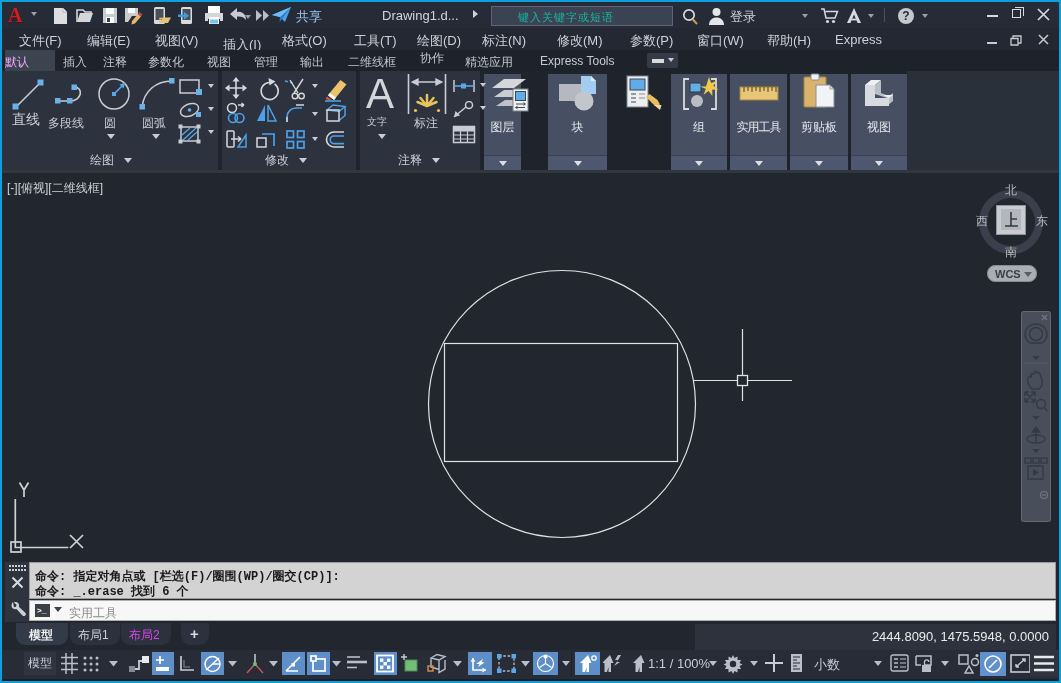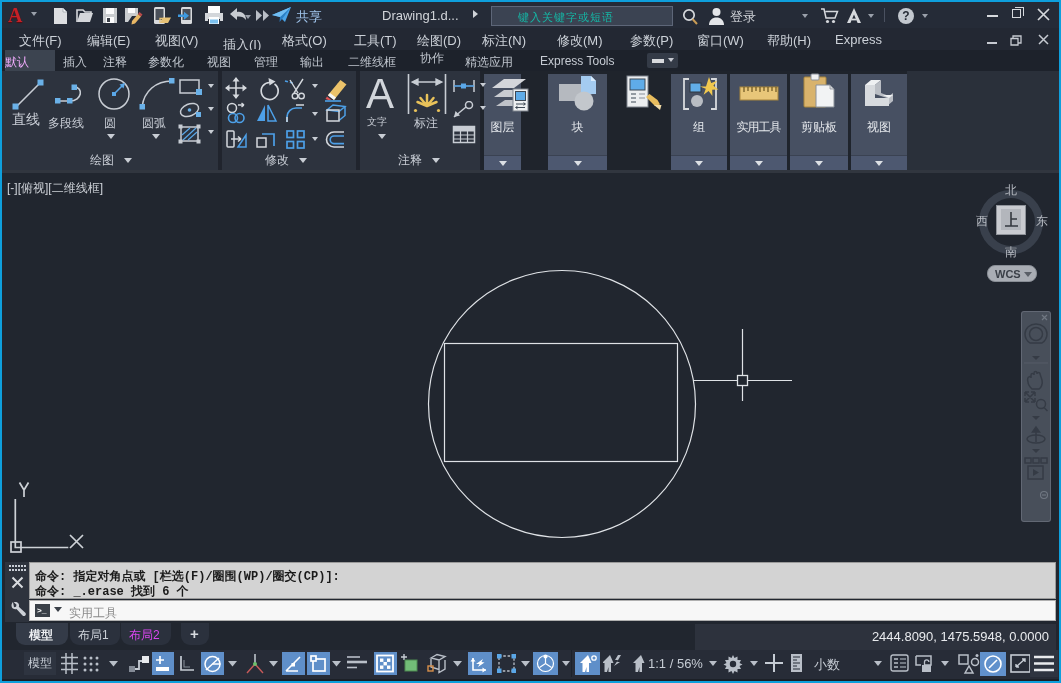--- a/index.html
+++ b/index.html
@@ -664,21 +664,21 @@
       <path d="M9 2 l3.5 8 h-2.5 v9 h-2.5 l0-5 l-1.5 5 h-2.5 v-9 h-2.5 z" fill="#fff" transform="translate(2,0)"></path>
       <circle cx="17" cy="5" r="2.2" fill="none" stroke="#fff" stroke-width="1.3"></circle>
     </svg>
  <svg class="ab" style="left:601px;top:3px" width="22" height="21" viewBox="0 0 22 21">
       <path d="M7 2 l3.5 8 h-2.5 v9 h-2.5 l0-5 l-1.5 5 h-2.5 v-9 h-2.5 z" fill="#b9bfc8"></path>
       <path d="M15 2 l-3 5 h3 l-4 6 l6-4 h-3 l4-7 z" fill="#b9bfc8"></path>
     </svg>
  <svg class="ab" style="left:631px;top:3px" width="18" height="21" viewBox="0 0 18 21">
       <path d="M8 2 l3.5 8 h-2.5 v9 h-2.5 l0-5 l-1.5 5 h-2.5 v-9 h-2.5 z" fill="#b9bfc8"></path>
     </svg>
- <div class="ab" style="left:646px;top:6px;font-size:13px;color:#c6ccd4">1:1 / 56%</div>
+ <div class="ab" style="left:646px;top:6px;font-size:13px;color:#c6ccd4">1:1 / 100%</div>
  <div class="ab" style="left:707px;top:11px;width:0;height:0;border:4px solid transparent;border-top:5px solid #b9bfc8"></div>
 
  <svg class="ab" style="left:721px;top:4px" width="20" height="20" viewBox="0 0 20 20">
       <path d="M10 1 l1.5 3 l3-1.5 l0 3.5 l3.5 0 l-1.5 3 l3 1.5 l-3 1.5 l1.5 3 l-3.5 0 l0 3.5 l-3-1.5 l-1.5 3 l-1.5-3 l-3 1.5 l0-3.5 l-3.5 0 l1.5-3 l-3-1.5 l3-1.5 l-1.5-3 l3.5 0 l0-3.5 l3 1.5 z" fill="#b9bfc8"></path>
       <circle cx="10" cy="10" r="3.2" fill="#272c37"></circle>
     </svg>
  <div class="ab" style="left:748px;top:11px;width:0;height:0;border:4px solid transparent;border-top:5px solid #b9bfc8"></div>
 
  <svg class="ab" style="left:762px;top:3px" width="20" height="20" viewBox="0 0 20 20">
       <path d="M10 1 v18 M1 10 h18" stroke="#c6ccd4" stroke-width="2"></path>

